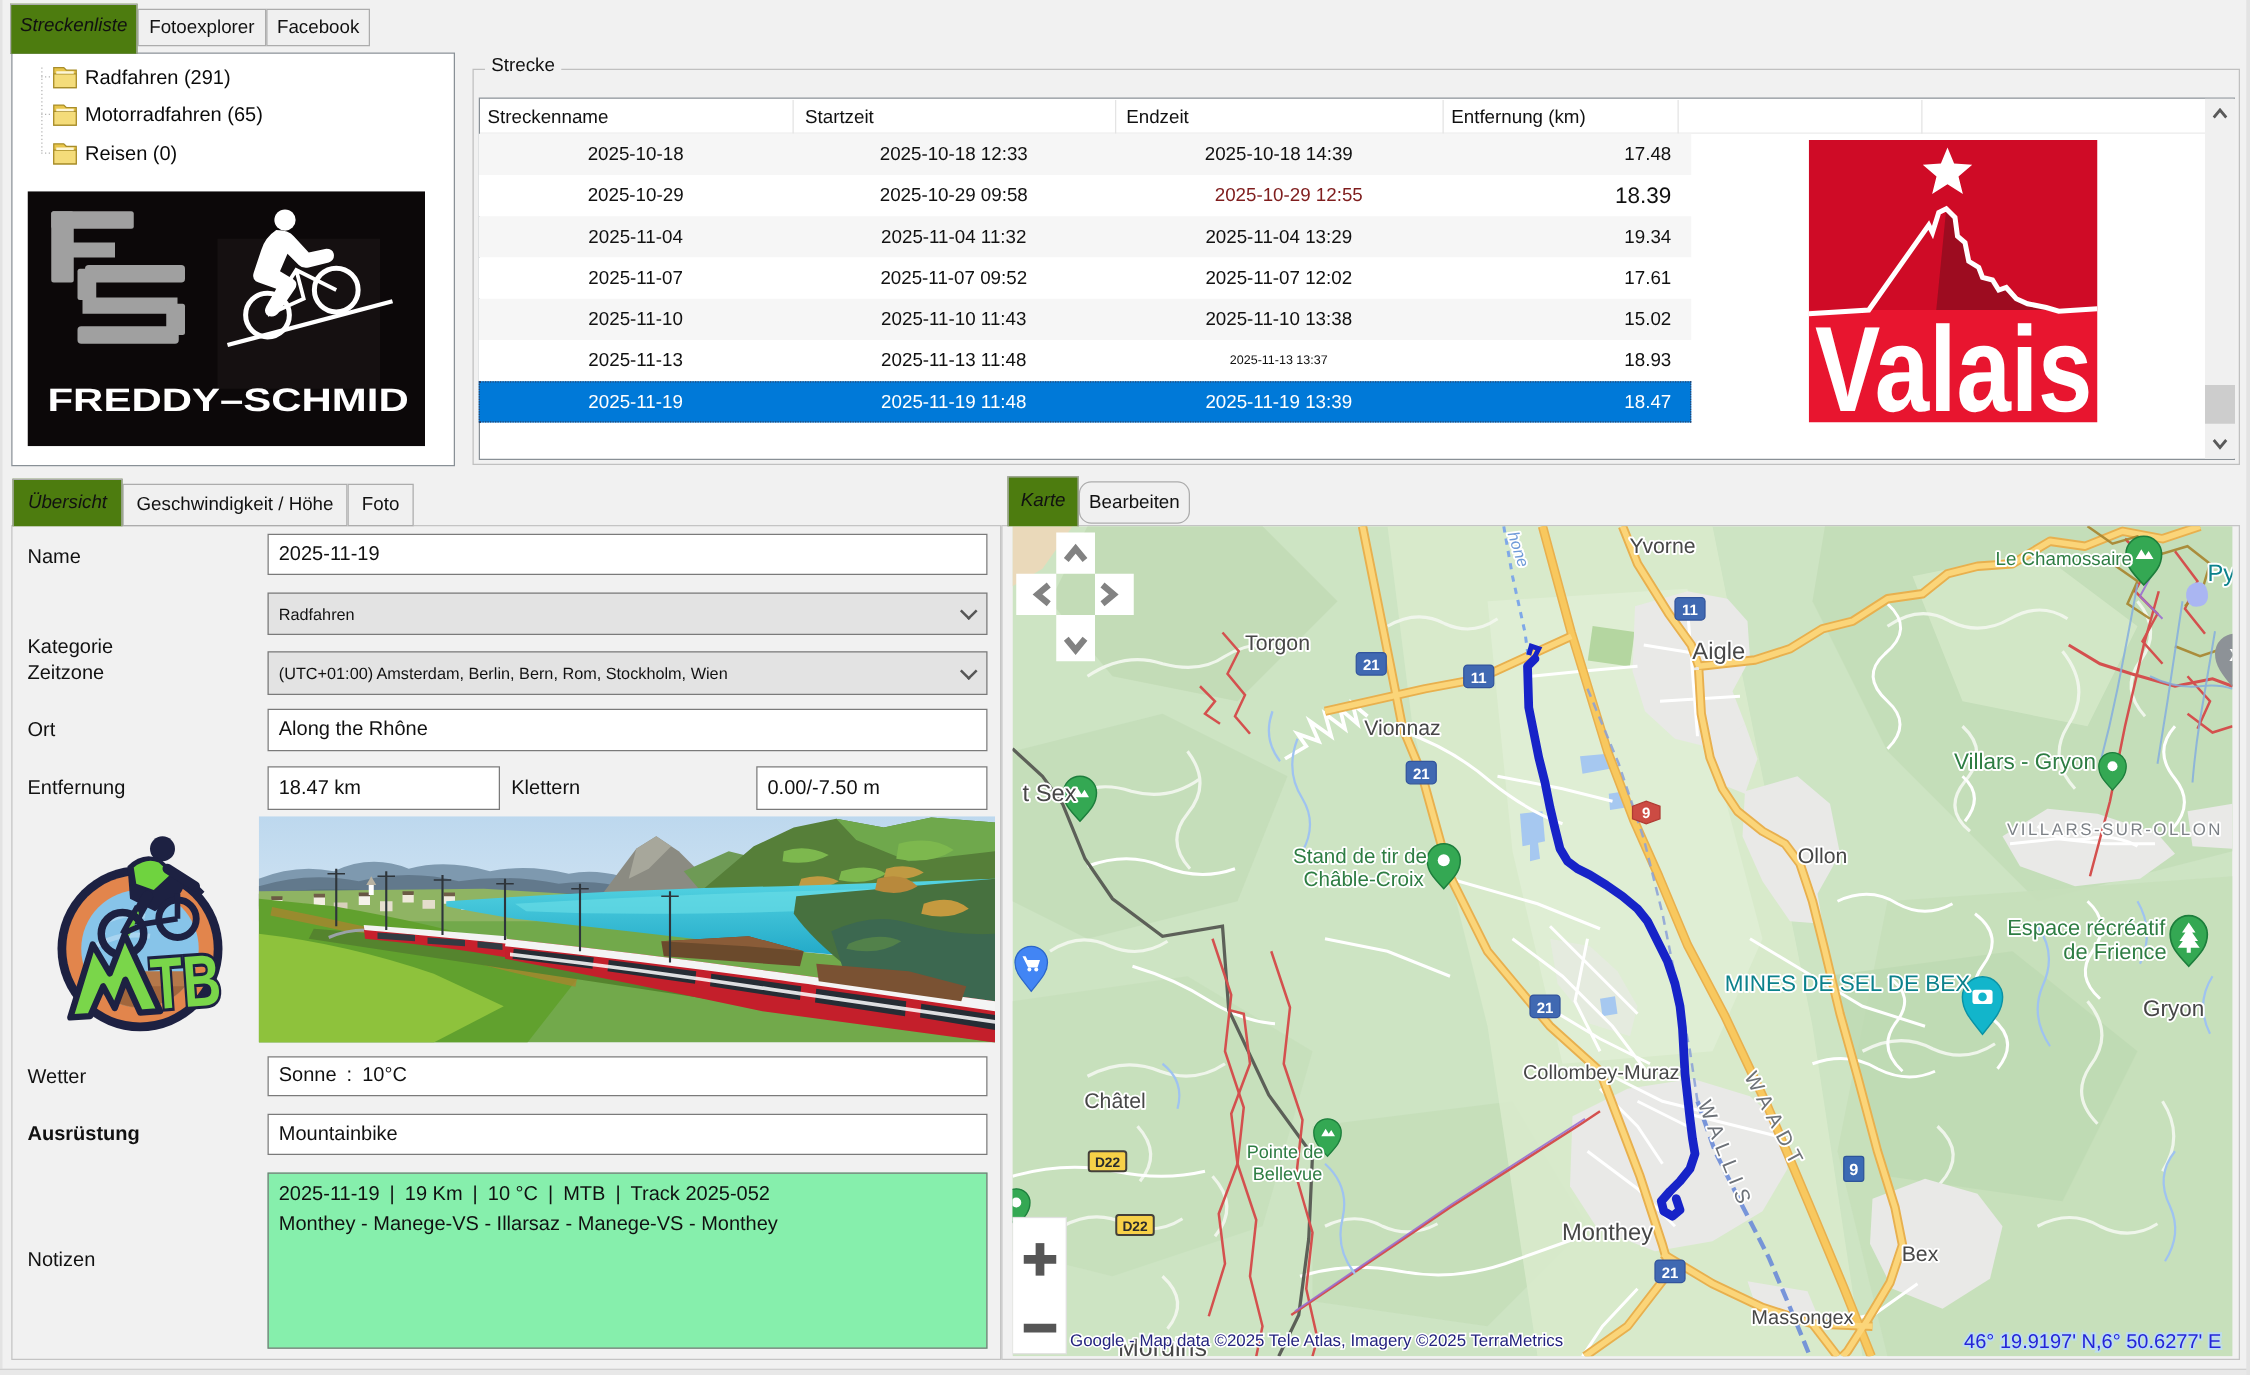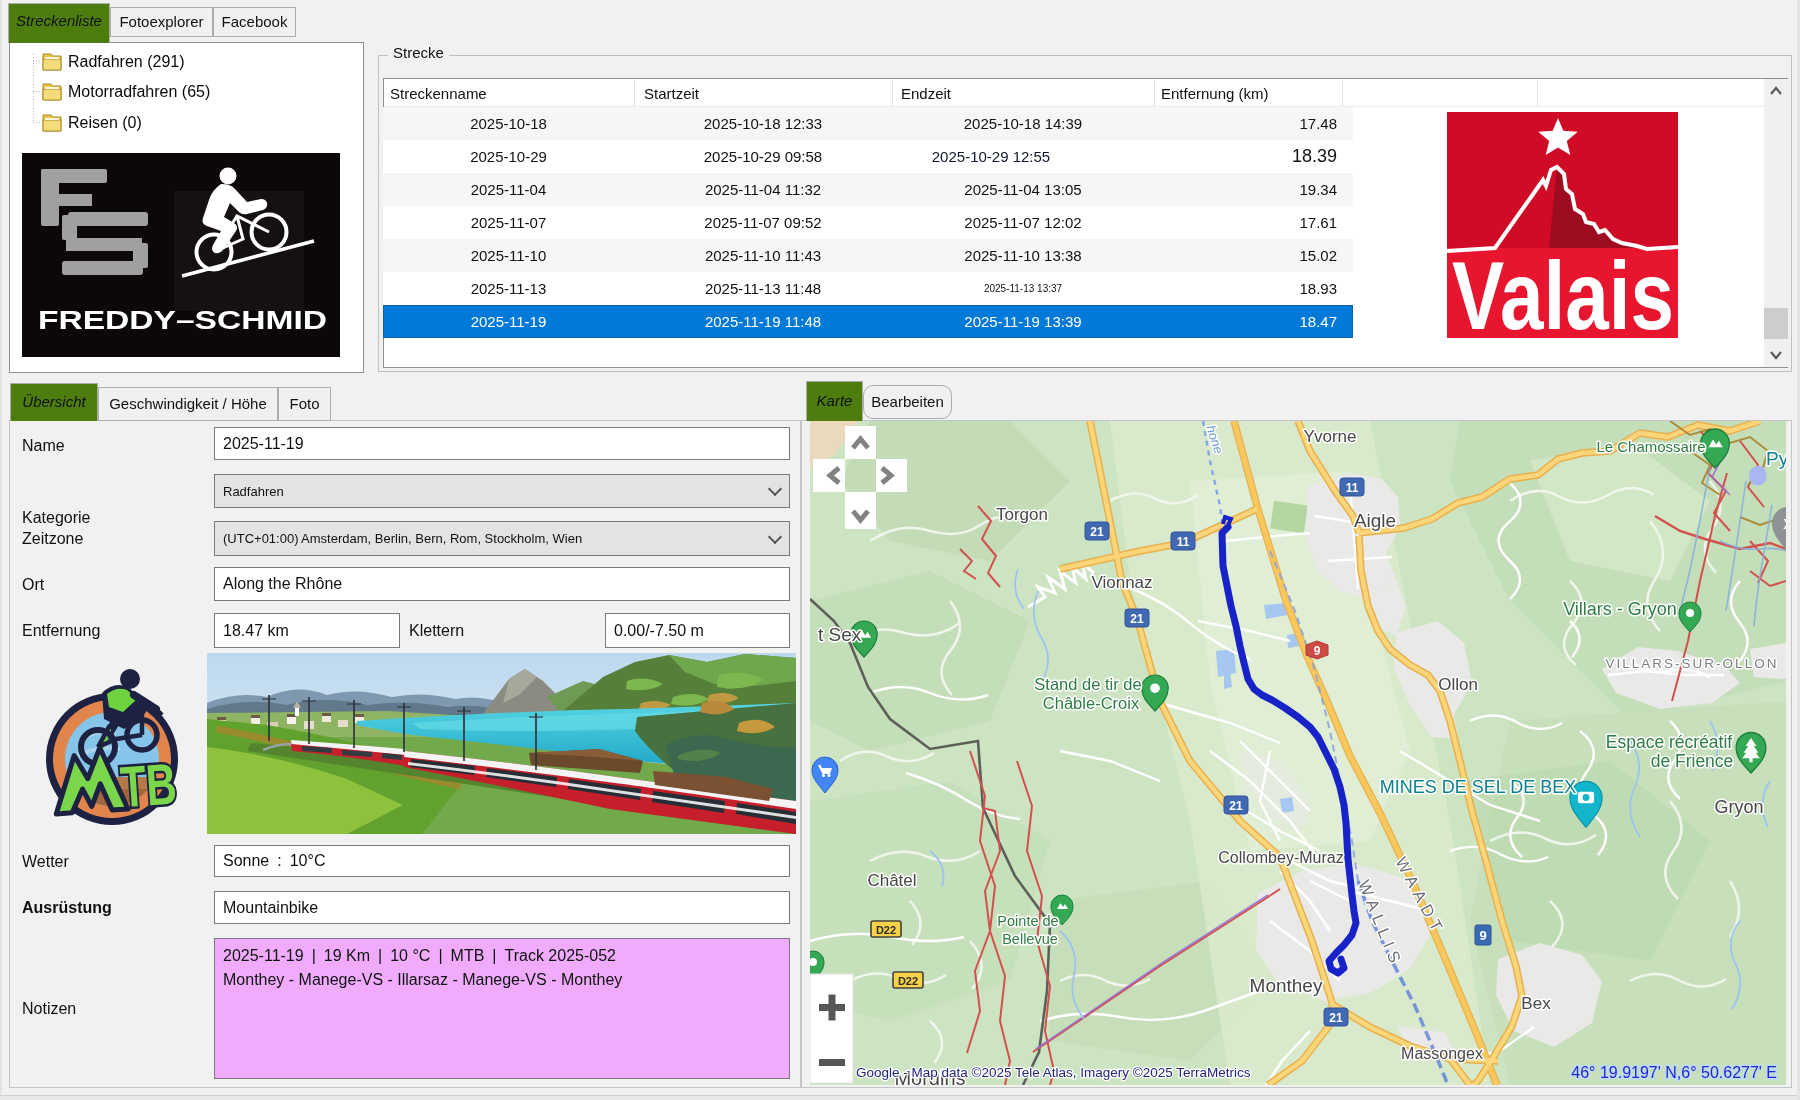--- a/index.html
+++ b/index.html
@@ -97,26 +97,26 @@
 
 <div id="rows" class="abs" style="left:383px;top:107px;width:970px;"></div>
 <div class="abs" style="left:383px;top:107px;width:970px;height:33px;background:#f6f6f6;"></div>
 <div class="abs" style="left:383px;top:107px;width:251px;height:33px;display:flex;align-items:center;justify-content:center;font-size:15px;color:#111;">2025-10-18</div>
 <div class="abs" style="left:634px;top:107px;width:258px;height:33px;display:flex;align-items:center;justify-content:center;font-size:15px;color:#111;">2025-10-18 12:33</div>
 <div class="abs" style="left:892px;top:107px;width:262px;height:33px;display:flex;align-items:center;justify-content:center;font-size:15px;color:#111;">2025-10-18 14:39</div>
 <div class="abs" style="left:1154px;top:107px;width:183px;height:33px;display:flex;align-items:center;justify-content:flex-end;font-size:15px;color:#111;">17.48</div>
 <div class="abs" style="left:383px;top:140px;width:970px;height:33px;background:#ffffff;"></div>
 <div class="abs" style="left:383px;top:140px;width:251px;height:33px;display:flex;align-items:center;justify-content:center;font-size:15px;color:#111;">2025-10-29</div>
 <div class="abs" style="left:634px;top:140px;width:258px;height:33px;display:flex;align-items:center;justify-content:center;font-size:15px;color:#111;">2025-10-29 09:58</div>
-<div class="abs" style="left:860px;top:140px;width:262px;height:33px;display:flex;align-items:center;justify-content:center;font-size:15px;color:#0f172a;">2025-10-29 12:55</div>
+<div class="abs" style="left:900px;top:140px;width:262px;height:33px;display:flex;align-items:center;justify-content:center;font-size:15px;color:#7f1d1d;">2025-10-29 12:55</div>
 <div class="abs" style="left:1154px;top:140px;width:183px;height:33px;display:flex;align-items:center;justify-content:flex-end;font-size:18px;color:#111;">18.39</div>
 <div class="abs" style="left:383px;top:173px;width:970px;height:33px;background:#f6f6f6;"></div>
 <div class="abs" style="left:383px;top:173px;width:251px;height:33px;display:flex;align-items:center;justify-content:center;font-size:15px;color:#111;">2025-11-04</div>
 <div class="abs" style="left:634px;top:173px;width:258px;height:33px;display:flex;align-items:center;justify-content:center;font-size:15px;color:#111;">2025-11-04 11:32</div>
-<div class="abs" style="left:892px;top:173px;width:262px;height:33px;display:flex;align-items:center;justify-content:center;font-size:15px;color:#111;">2025-11-04 13:05</div>
+<div class="abs" style="left:892px;top:173px;width:262px;height:33px;display:flex;align-items:center;justify-content:center;font-size:15px;color:#111;">2025-11-04 13:29</div>
 <div class="abs" style="left:1154px;top:173px;width:183px;height:33px;display:flex;align-items:center;justify-content:flex-end;font-size:15px;color:#111;">19.34</div>
 <div class="abs" style="left:383px;top:206px;width:970px;height:33px;background:#ffffff;"></div>
 <div class="abs" style="left:383px;top:206px;width:251px;height:33px;display:flex;align-items:center;justify-content:center;font-size:15px;color:#111;">2025-11-07</div>
 <div class="abs" style="left:634px;top:206px;width:258px;height:33px;display:flex;align-items:center;justify-content:center;font-size:15px;color:#111;">2025-11-07 09:52</div>
 <div class="abs" style="left:892px;top:206px;width:262px;height:33px;display:flex;align-items:center;justify-content:center;font-size:15px;color:#111;">2025-11-07 12:02</div>
 <div class="abs" style="left:1154px;top:206px;width:183px;height:33px;display:flex;align-items:center;justify-content:flex-end;font-size:15px;color:#111;">17.61</div>
 <div class="abs" style="left:383px;top:239px;width:970px;height:33px;background:#f6f6f6;"></div>
 <div class="abs" style="left:383px;top:239px;width:251px;height:33px;display:flex;align-items:center;justify-content:center;font-size:15px;color:#111;">2025-11-10</div>
 <div class="abs" style="left:634px;top:239px;width:258px;height:33px;display:flex;align-items:center;justify-content:center;font-size:15px;color:#111;">2025-11-10 11:43</div>
 <div class="abs" style="left:892px;top:239px;width:262px;height:33px;display:flex;align-items:center;justify-content:center;font-size:15px;color:#111;">2025-11-10 13:38</div>
@@ -170,21 +170,21 @@
 <div class="lbl" style="left:409px;top:622px;">Klettern</div>
 <div class="input" style="left:605px;top:613px;width:185px;height:35px;">0.00/-7.50 m</div>
 
 <div class="lbl" style="left:22px;top:853px;">Wetter</div>
 <div class="input" style="left:214px;top:845px;width:576px;height:32px;">Sonne : 10°C</div>
 
 <div class="lbl" style="left:22px;top:899px;font-weight:bold;">Ausrüstung</div>
 <div class="input" style="left:214px;top:891px;width:576px;height:33px;">Mountainbike</div>
 
 <div class="lbl" style="left:22px;top:1000px;">Notizen</div>
-<div class="abs" style="left:214px;top:938px;width:576px;height:141px;background:#f0abfc;border:1px solid #7a7a7a;font-size:16px;color:#111;padding:5px 8px;line-height:24px;">2025-11-19 | 19 Km | 10 °C | MTB | Track 2025-052<br>Monthey - Manege-VS - Illarsaz - Manege-VS - Monthey</div>
+<div class="abs" style="left:214px;top:938px;width:576px;height:141px;background:#86efac;border:1px solid #7a7a7a;font-size:16px;color:#111;padding:5px 8px;line-height:24px;">2025-11-19 | 19 Km | 10 °C | MTB | Track 2025-052<br>Monthey - Manege-VS - Illarsaz - Manege-VS - Monthey</div>
 
 <svg class="abs" style="left:42px;top:655px;" width="142" height="190" viewBox="0 0 142 190">
 <g transform="translate(70,104)">
 <circle r="66" fill="#1d2142"></circle>
 <circle r="59" fill="#e2854c"></circle>
 <circle r="47" fill="#87c4e9"></circle>
 <path d="M-43.5 18 A47 47 0 0 0 43.5 18 Z" fill="#b5784a"></path>
 <path d="M-36 30 A47 47 0 0 0 36 30 Z" fill="#a2663c"></path>
 <path d="M-30 -20 q16 -10 34 -6 M-36 -2 q20 -12 44 -8" stroke="#b8dcf2" stroke-width="4" fill="none" opacity=".7"></path>
 </g>

